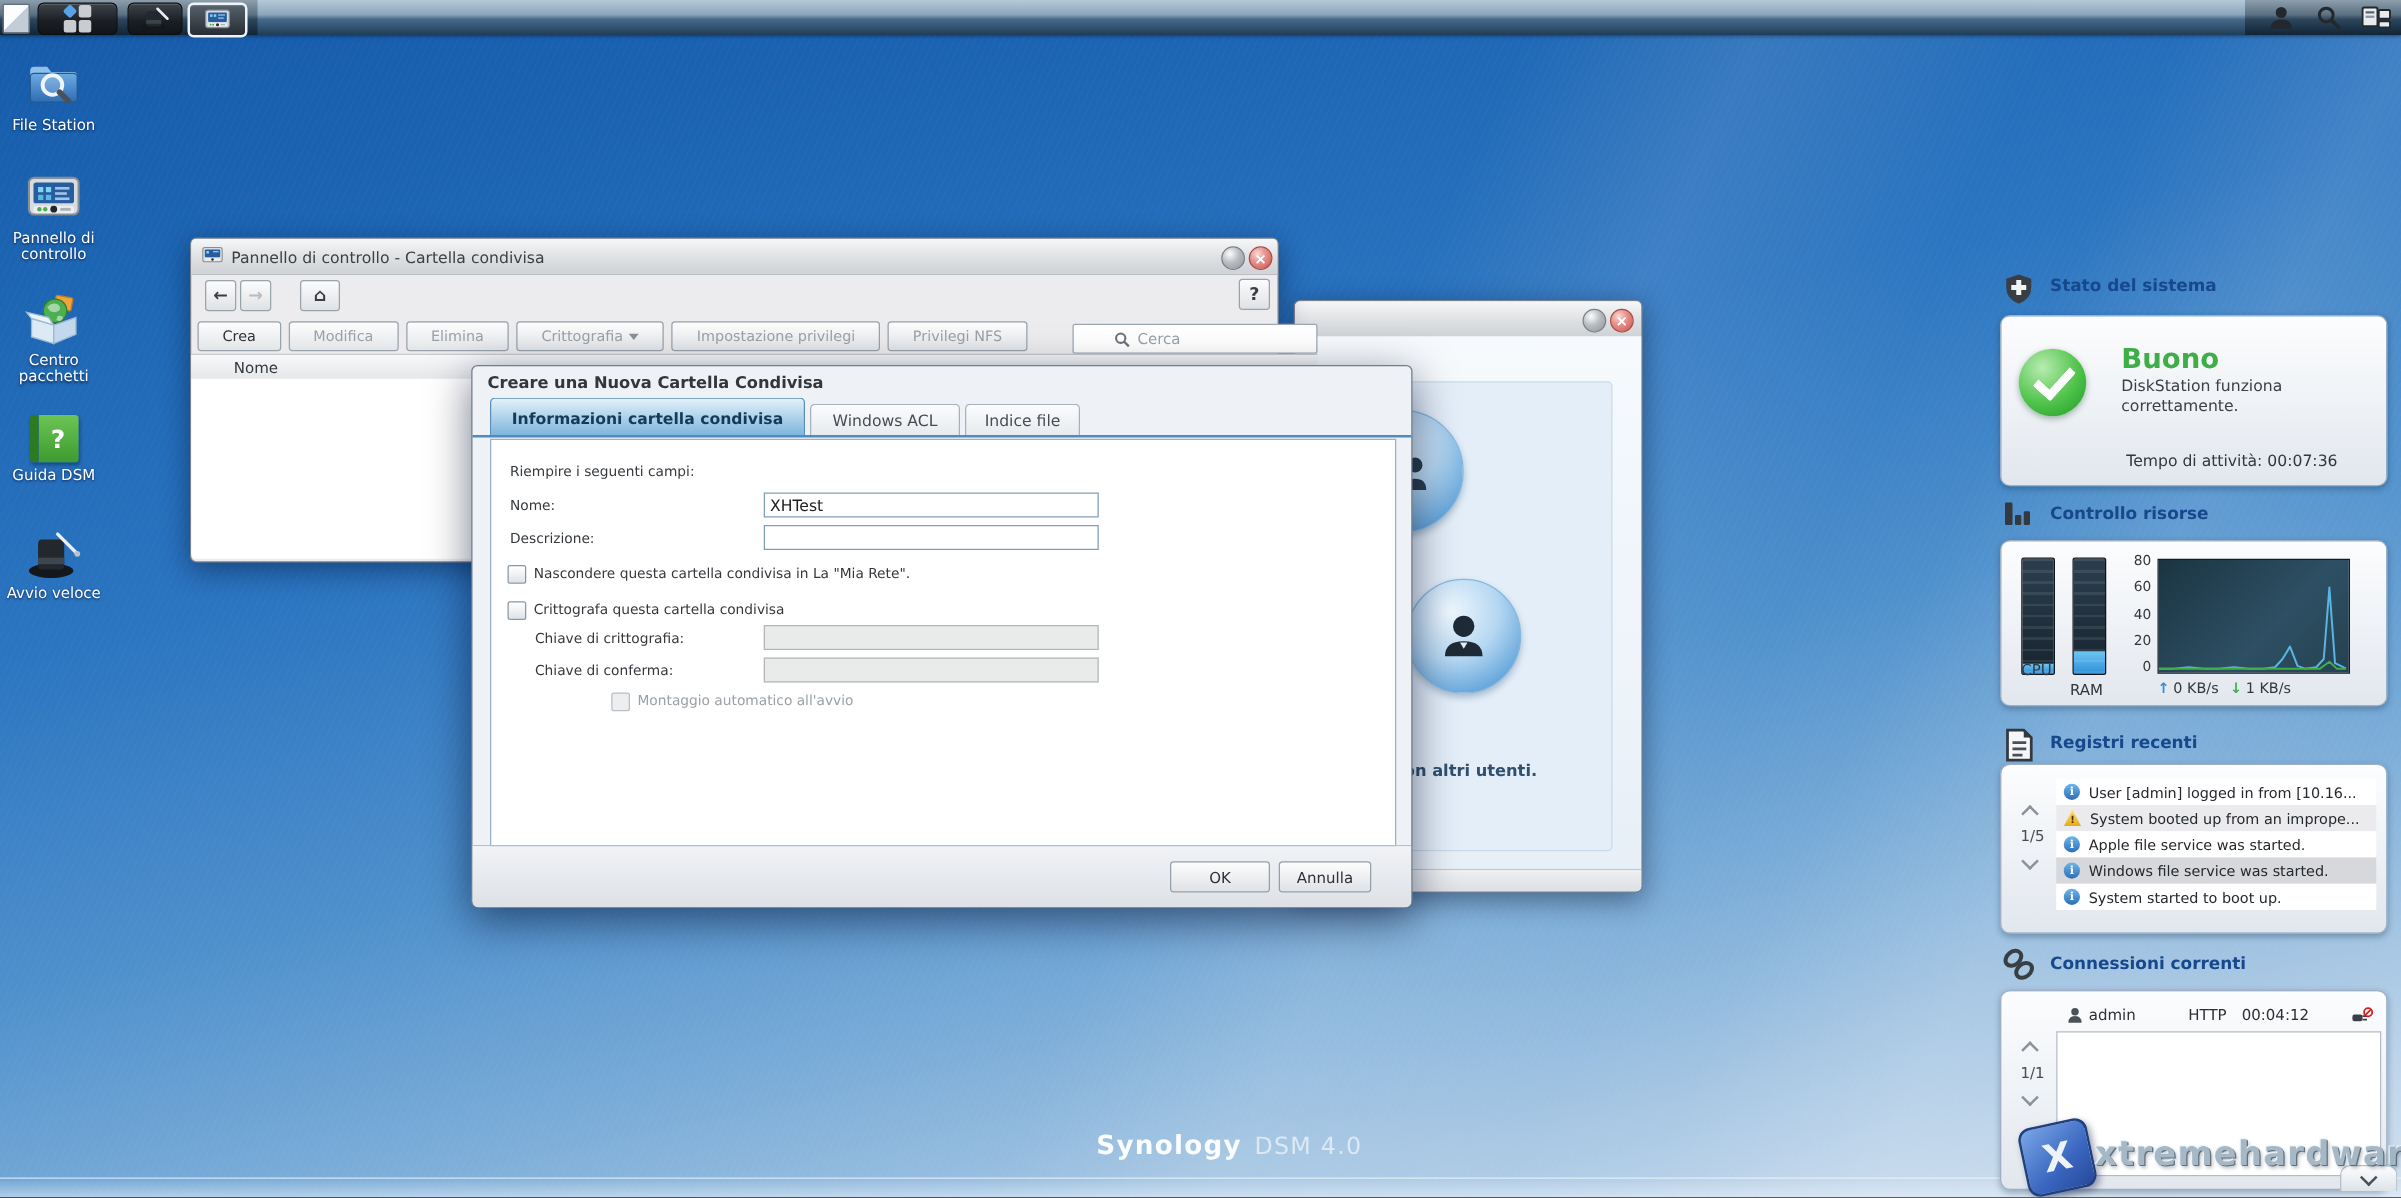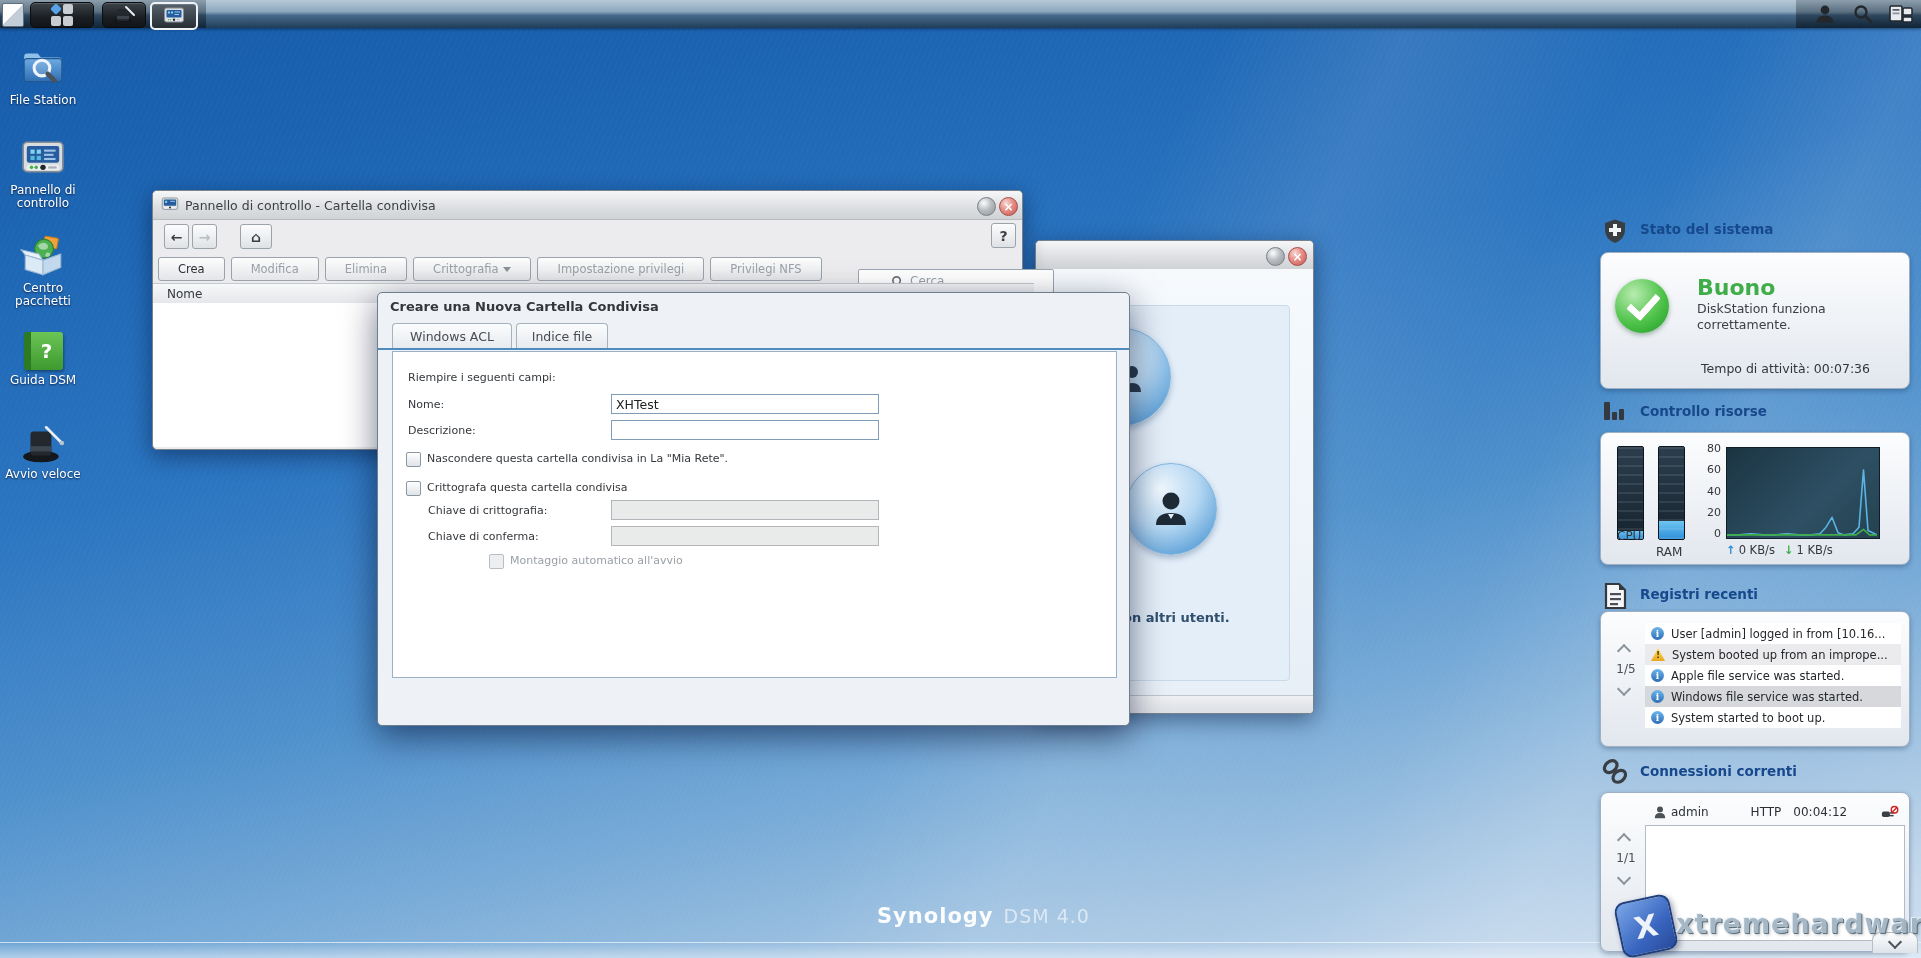--- a/index.html
+++ b/index.html
@@ -340,29 +340,29 @@
           <span>Crittografia</span>
           <span class="caret"></span>
         </span>
       <span class="tbtn dis">
           <span>Impostazione privilegi</span>
         </span>
       <span class="tbtn dis">
           <span>Privilegi NFS</span>
         </span>
     </div>
-    <div class="abs searchbox" style="left:705px;top:78px;width:157px;padding-left:32px;">
+    <div class="abs searchbox" style="left:705px;top:68px;width:157px;padding-left:32px;">
       <svg width="13" height="13" viewBox="0 0 14 14">
         <circle cx="6" cy="6" r="4" fill="none" stroke="#6a727a" stroke-width="1.8"></circle>
         <line x1="9" y1="9" x2="13" y2="13" stroke="#6a727a" stroke-width="2"></line>
       </svg>
       <input type="text" placeholder="Cerca" style="">
     </div>
 
-    <div class="colhdr" style="left:0;top:92px;width:867px;height:20px;padding-left:14px;">
+    <div class="colhdr" style="left:0;top:92px;width:867px;height:20px;padding-left:34px;">
       <span>Nome</span>
     </div>
     <div class="abs" style="left:0;top:112px;width:867px;height:144px;background:#fff;border-radius:0 0 4px 4px;"></div>
   </div>
 
   <svg class="abs" style="left:1602px;top:218px;" width="26" height="26" viewBox="0 0 26 26">
     <path d="M13 1.5 l10 3.5 v7 q0 9-10 13 Q3 21 3 12 V5z" fill="#383e44"></path>
     <rect x="11" y="6" width="4" height="12" fill="#f2f4f6"></rect>
       <rect x="7" y="10" width="12" height="4" fill="#f2f4f6"></rect>
   </svg>
@@ -485,20 +485,23 @@
     <div class="whitebox" style="left:44px;top:32px;width:258px;height:114px;"></div>
   </div>
 
   <div class="collapse-tab" style="left:1872px;top:932px;z-index:5;">
     <span class="chev down" style="border-color:#4a5056;margin-top:-3px;"></span>
   </div>
 
   <div class="abs dialog" style="left:377px;top:292px;width:751px;height:432px;">
     <div class="dlg-title">Creare una Nuova Cartella Condivisa</div>
     <div class="tabstrip">
+      <div class="tab active" style="width:250px;">
+        <span>Informazioni cartella condivisa</span>
+        </div>
       <div class="tab" style="width:118px;">
         <span>Windows ACL</span>
         </div>
       <div class="tab" style="width:90px;">
         <span>Indice file</span>
         </div>
     </div>
     <div class="tabline"></div>
     <div class="dlg-content"></div>
 
@@ -518,20 +521,28 @@
 
     <div class="flabel" style="left:50px;top:211px;">Chiave di crittografia:</div>
     <input class="txt dis" style="left: 233px; top: 207px;" disabled="">
 
     <div class="flabel" style="left:50px;top:237px;">Chiave di conferma:</div>
     <input class="txt dis" style="left: 233px; top: 233px;" disabled="">
 
     <span class="cb dis" style="left:111px;top:261px;"></span>
     <div class="flabel dis" style="left:132px;top:261px;">Montaggio automatico all'avvio</div>
 
+    <div class="dlg-footer">
+      <div class="pbtn" style="left:558px;top:12px;width:78px;">
+        <span>OK</span>
+        </div>
+      <div class="pbtn" style="left:645px;top:12px;width:72px;">
+        <span>Annulla</span>
+        </div>
+    </div>
   </div>
 
   <div class="wm-tile" style="left:1618px;top:898px;">
     <span>X</span>
   </div>
   <div class="wm-text" style="left:1676px;top:908px;">xtremehardware.it</div>
 
 </div>
 
 </body></html>

